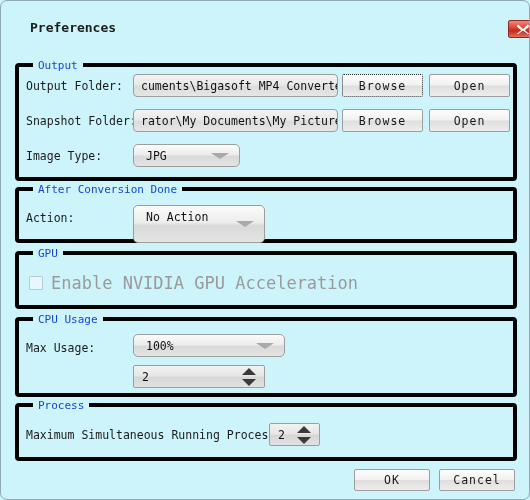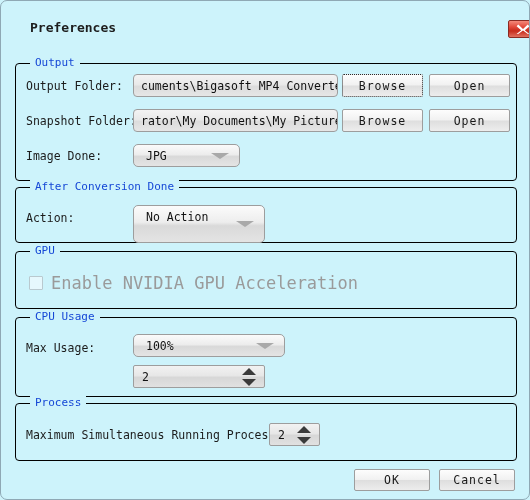--- a/index.html
+++ b/index.html
@@ -57,21 +57,21 @@
     background: linear-gradient(to bottom, #f4897a 0%, #e2493a 38%, #c62a1b 62%, #e0705f 100%);
     cursor: pointer;
     overflow: hidden;
   }
   .close-btn svg { display:block; margin: 2px auto 0 auto; }
 
   
   .group {
     position: absolute;
     box-sizing: border-box;
-    border: 1px solid #000000;
+    border: 4px solid #000000;
     border-radius: 4px;
     background: transparent;
   }
   .group-legend {
     position: absolute;
     top: -8px;
     left: 14px;
     padding: 0 5px;
     background: #cdf3fb;
     font-family: "DejaVu Sans Mono", monospace;
@@ -238,21 +238,21 @@
   <div class="field-label" style="left:25px; top:78px;">Output Folder:</div>
   <div class="textfield" style="left:132px; top:73px; width:205px; height:23px;">cuments\Bigasoft MP4 Converter</div>
   <div class="btn focused" style="left:341px; top:73px; width:81px; height:23px;">Browse</div>
   <div class="btn" style="left:428px; top:73px; width:81px; height:23px;">Open</div>
 
   <div class="field-label" style="left:25px; top:113px;">Snapshot Folder:</div>
   <div class="textfield" style="left:132px; top:108px; width:205px; height:23px;">rator\My Documents\My Pictures</div>
   <div class="btn" style="left:341px; top:108px; width:81px; height:23px;">Browse</div>
   <div class="btn" style="left:428px; top:108px; width:81px; height:23px;">Open</div>
 
-  <div class="field-label" style="left:25px; top:148px;">Image Done:</div>
+  <div class="field-label" style="left:25px; top:148px;">Image Type:</div>
   <div class="combo" style="left:132px; top:143px; width:107px; height:23px;">
     <span class="combo-value">JPG</span>
     <span class="combo-arrow"></span>
   </div>
 
   <div class="group" style="left:14px; top:186px; width:502px; height:56px;">
     <div class="group-legend">After Conversion Done</div>
   </div>
 
   <div class="field-label" style="left:25px; top:210px;">Action:</div>

